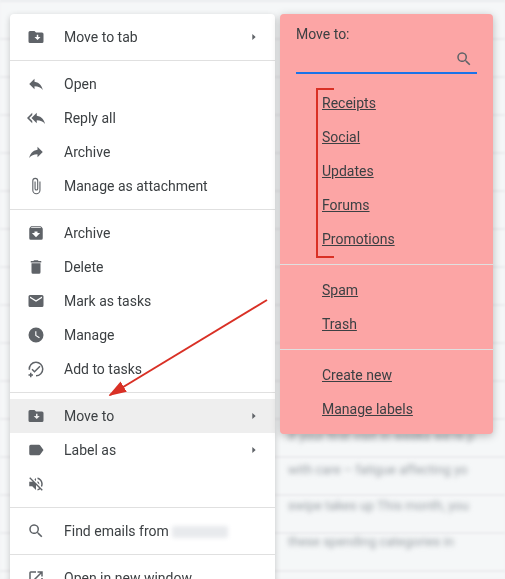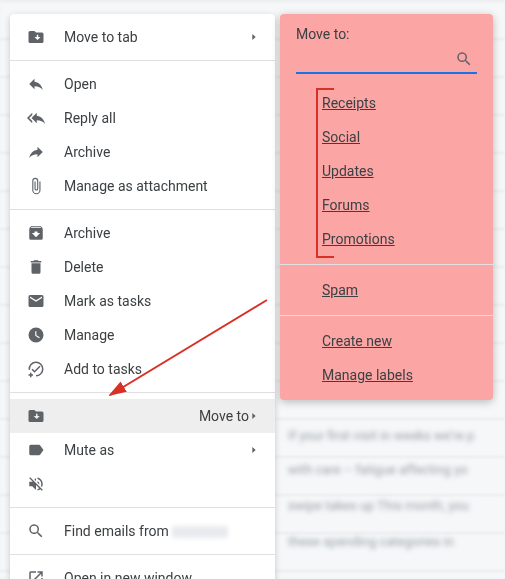--- a/index.html
+++ b/index.html
@@ -39,21 +39,20 @@
     display: flex;
     align-items: center;
     height: 34px;
     padding: 0 16px 0 14px;
     color: #3c4043;
     position: relative;
     cursor: pointer;
   }
   .menu-item.highlighted {
     background: #eeeeee;
-    text-align: right;
   }
   .menu-item .icon {
     width: 24px;
     display: flex;
     justify-content: center;
     color: #5f6368;
     flex-shrink: 0;
   }
   .menu-item .label {
     margin-left: 16px;
@@ -276,21 +275,21 @@
         </svg>
     </span>
   </div>
 
   <div class="menu-item">
     <span class="icon">
       <svg width="18" height="18" viewBox="0 0 24 24" fill="#5f6368">
           <path d="M17.63 5.84A2 2 0 0016 5H5a2 2 0 00-2 2v10a2 2 0 002 2h11c.67 0 1.27-.33 1.63-.84L22 12l-4.37-6.16z"></path>
         </svg>
     </span>
-    <span class="label">Mute as</span>
+    <span class="label">Label as</span>
     <span class="chevron">
       <svg width="10" height="10" viewBox="0 0 24 24" fill="#5f6368">
           <path d="M8 5l8 7-8 7z"></path>
         </svg>
     </span>
   </div>
 
   <div class="menu-item">
     <span class="icon">
       <svg width="18" height="18" viewBox="0 0 24 24" fill="#5f6368">
@@ -338,20 +337,21 @@
 
   <div class="sub-item">Receipts</div>
   <div class="sub-item">Social</div>
   <div class="sub-item">Updates</div>
   <div class="sub-item">Forums</div>
   <div class="sub-item">Promotions</div>
 
   <div class="sub-sep"></div>
 
   <div class="sub-item">Spam</div>
+  <div class="sub-item">Trash</div>
 
   <div class="sub-sep"></div>
 
   <div class="sub-item">Create new</div>
   <div class="sub-item">Manage labels</div>
 </div>
 
 <div class="red-bracket"></div>
 
 <svg class="arrow" viewBox="0 0 170 105">

